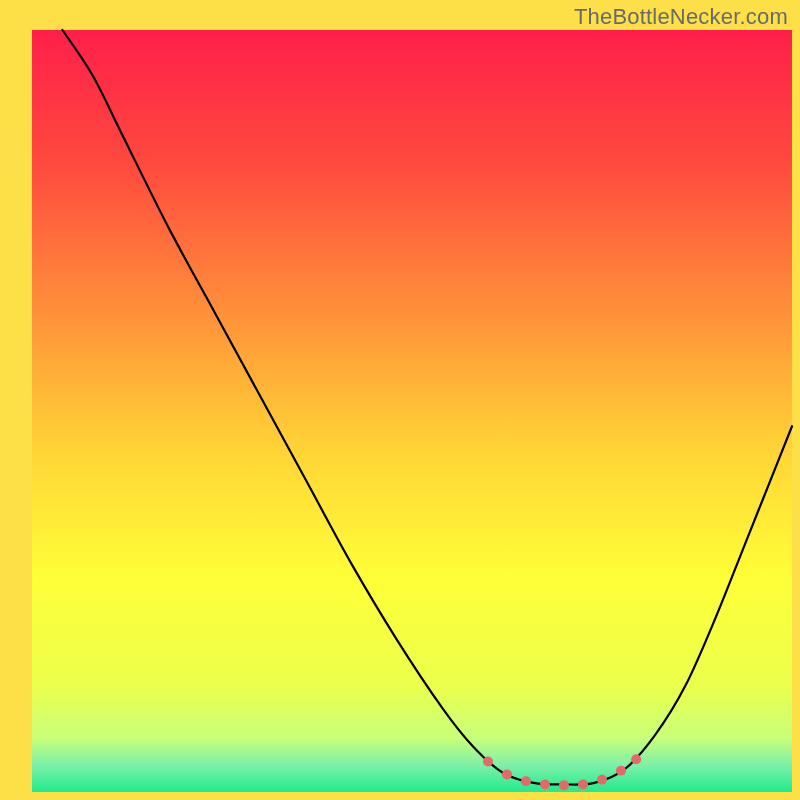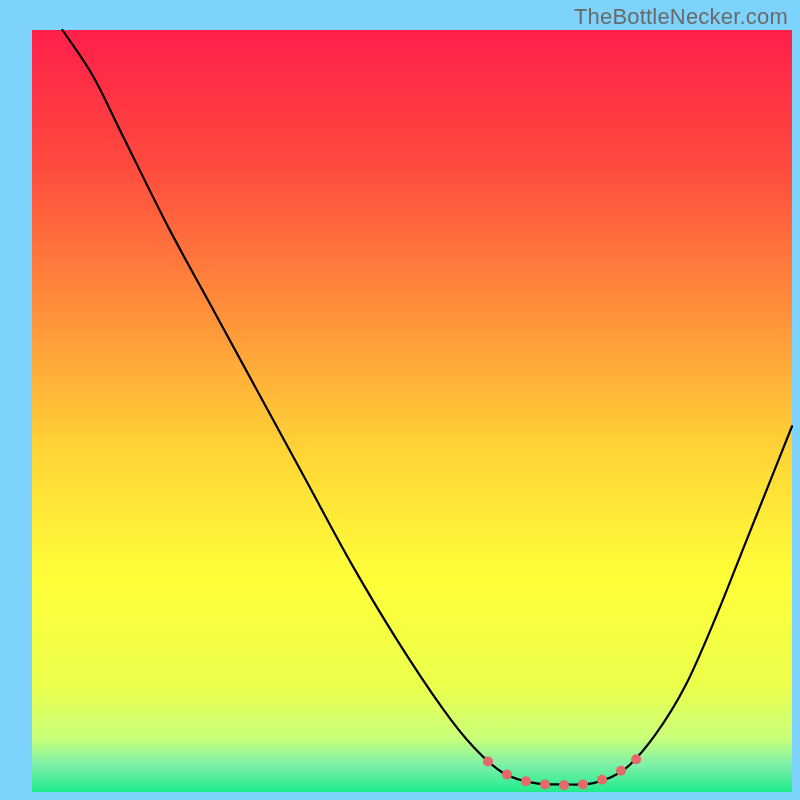--- a/index.html
+++ b/index.html
@@ -7,21 +7,21 @@
     padding: 0;
     width: 800px;
     height: 800px;
     background: #000;
     overflow: hidden;
   }
   .stage {
     position: relative;
     width: 800px;
     height: 800px;
-    background: #7dd3fc;
+    background: #fde047;
   }
   svg.plot {
     position: absolute;
     left: 0;
     top: 0;
   }
   .watermark {
     position: absolute;
     top: 4px;
     right: 12px;

